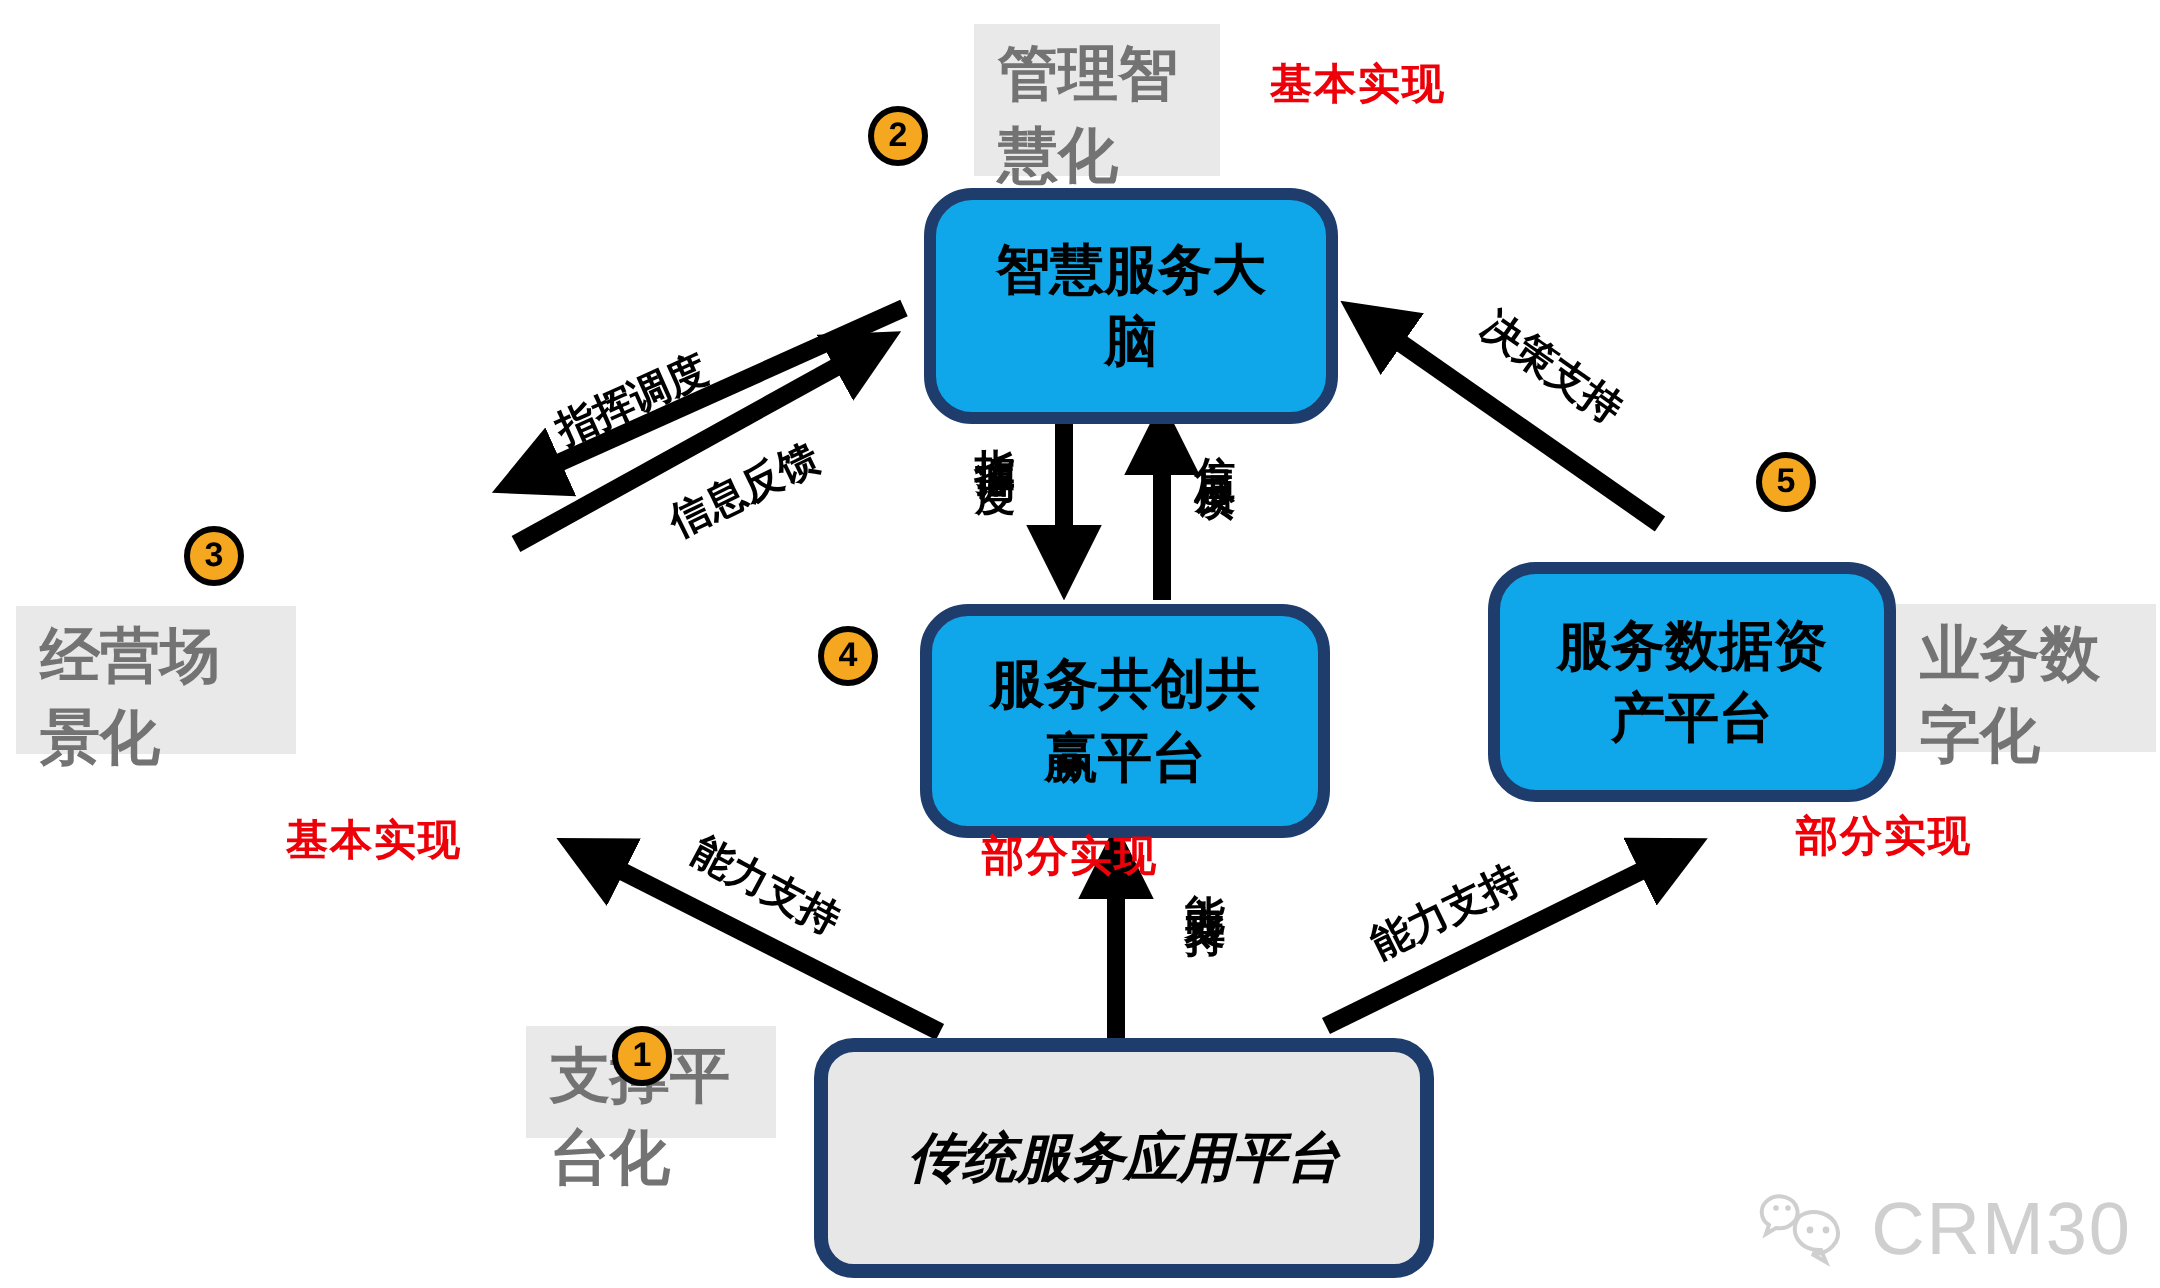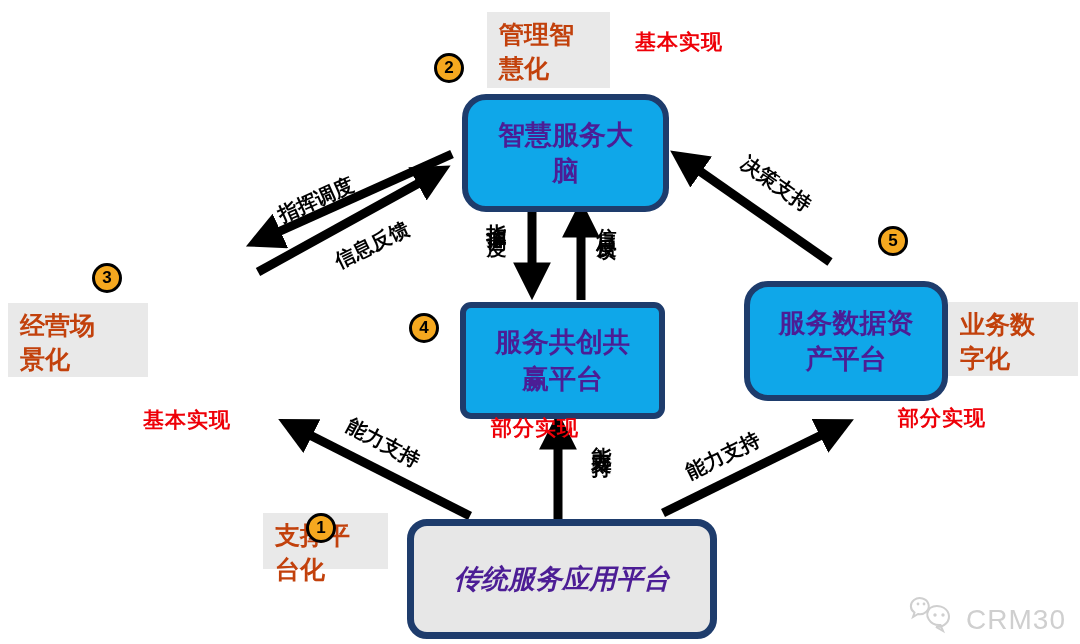--- a/index.html
+++ b/index.html
@@ -7,28 +7,28 @@
     position:relative;width:1080px;height:644px;background:#fff;overflow:hidden;
     font-family:"Liberation Sans","DejaVu Sans",sans-serif;
   }
   .arrows{position:absolute;left:0;top:0;z-index:1;}
   .arrow{stroke:var(--arrow_black,#000);stroke-width:9;fill:none;}
 
   .node{
     position:absolute;z-index:2;border-radius:24px;
     display:flex;align-items:center;justify-content:center;
     text-align:center;white-space:pre-line;
-    font-weight:bold;font-size:27px;line-height:1.35;color:#4c1d95;
+    font-weight:bold;font-size:27px;line-height:1.35;color:#000000;
   }
   .node.blue{background:var(--node_fill,#0fa7e9);border:6px solid var(--node_border,#1e3c6c);}
   .node.gray{background:var(--legacy_fill,#e7e7e7);border:7px solid var(--node_border,#1e3c6c);border-radius:20px;font-style:italic;}
 
   .tag{
     position:absolute;z-index:2;background:var(--tag_bg,#e9e9e9);
-    font-weight:bold;font-size:25px;line-height:1.35;color:#c2410c;
+    font-weight:bold;font-size:30px;line-height:1.35;color:#737373;
     white-space:pre-line;padding:6px 12px;box-sizing:border-box;
   }
 
   .status{
     position:absolute;z-index:4;color:var(--status_red,#ee0008);
     font-weight:bold;font-size:21px;letter-spacing:1px;white-space:nowrap;
   }
 
   .badge{
     position:absolute;z-index:5;width:30px;height:30px;border-radius:50%;
@@ -42,21 +42,21 @@
     white-space:nowrap;transform-origin:center;
   }
   .vlabel{
     position:absolute;z-index:3;font-weight:bold;font-size:20px;color:#000;
     writing-mode:vertical-rl;text-orientation:upright;letter-spacing:4px;
   }
 
   .watermark{
     position:absolute;right:14px;bottom:8px;z-index:2;
     display:flex;align-items:flex-end;gap:8px;
-    color:var(--watermark_gray,#cfcfcf);font-size:28px;letter-spacing:1px;
+    color:var(--watermark_gray,#cfcfcf);font-size:37px;letter-spacing:1px;
   }
 </style>
 </head>
 <body>
 
 <div class="canvas">
 
   <svg class="arrows" width="1080" height="644" viewBox="0 0 1080 644">
     <defs>
       <marker id="ah" viewBox="0 0 10 10" refX="6.5" refY="5" markerWidth="4.2" markerHeight="4.2" orient="auto">
@@ -68,21 +68,21 @@
     <line class="arrow" x1="830" y1="262" x2="681" y2="158" marker-end="url(#ah)"></line>
     <line class="arrow" x1="532" y1="207" x2="532" y2="287" marker-end="url(#ah)"></line>
     <line class="arrow" x1="581" y1="300" x2="581" y2="213" marker-end="url(#ah)"></line>
     <line class="arrow" x1="470" y1="516" x2="290" y2="425" marker-end="url(#ah)"></line>
     <line class="arrow" x1="558" y1="530" x2="558" y2="425" marker-end="url(#ah)"></line>
     <line class="arrow" x1="663" y1="513" x2="842" y2="425" marker-end="url(#ah)"></line>
   </svg>
 
   <div class="node blue" style="left:462px;top:94px;width:195px;height:106px;">智慧服务大
 脑</div>
-  <div class="node blue" style="left:460px;top:302px;width:193px;height:105px;border-radius:11px;">服务共创共
+  <div class="node blue" style="left:460px;top:302px;width:193px;height:105px;">服务共创共
 赢平台</div>
   <div class="node blue" style="left:744px;top:281px;width:192px;height:108px;">服务数据资
 产平台</div>
 
   <div class="node gray" style="left:407px;top:519px;width:296px;height:106px;">传统服务应用平台</div>
 
   <div class="tag" style="left:487px;top:12px;width:123px;height:76px;">管理智
 慧化</div>
   <div class="tag" style="left:8px;top:303px;width:140px;height:74px;">经营场
 景化</div>

